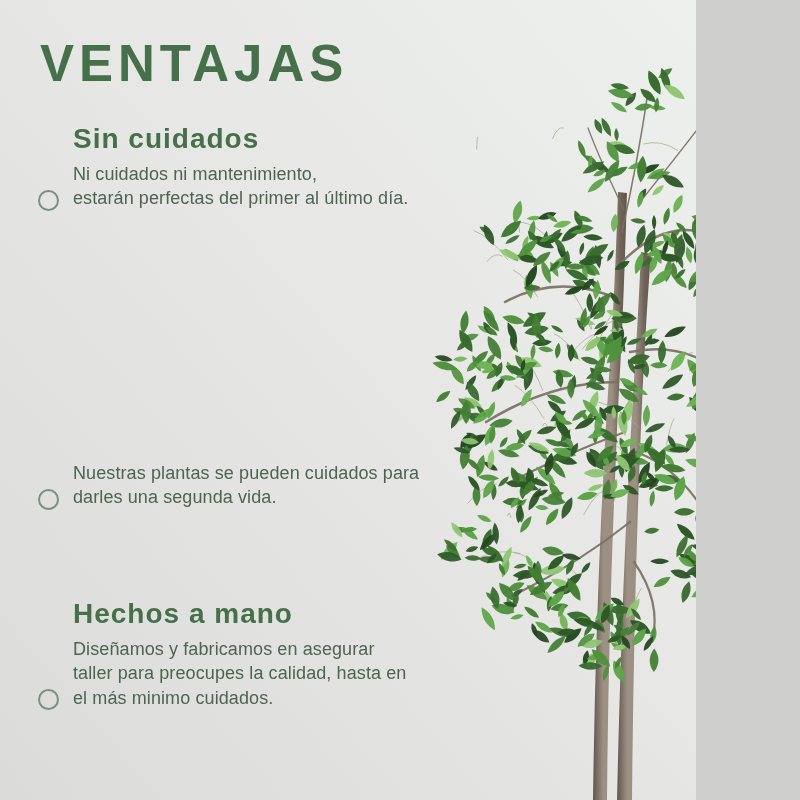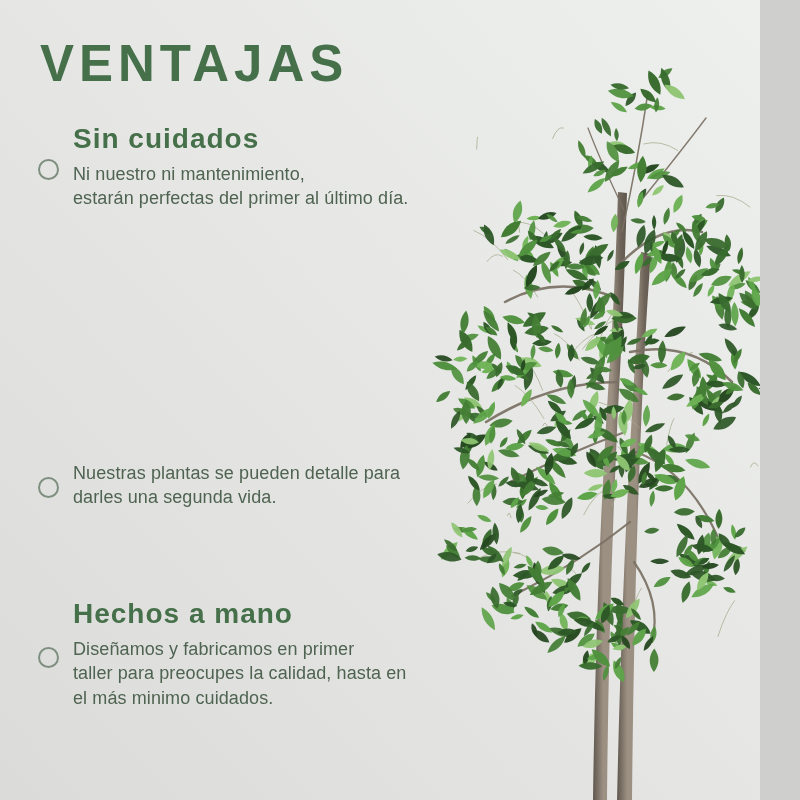--- a/index.html
+++ b/index.html
@@ -1,35 +1,35 @@
 <!DOCTYPE html>
 <html style="--accent: #46704a; --body: #4f6351; --bullet: #7f8f7f;"><head>
 <meta charset="utf-8">
 <style>
   html,body{margin:0;padding:0;background:#cfcfcd;}
   .canvas{
     position:relative;
-    width:760px;height:800px;
+    width:696px;height:800px;
     overflow:hidden;
     background:linear-gradient(to bottom left,#eef0ee 0%,#e6e7e5 48%,#dbdcda 100%);
     font-family:"Liberation Sans","DejaVu Sans",sans-serif;
   }
   #plant{
     position:absolute;top:0;left:400px;width:400px;height:800px;
     display:block;
   }
   .page-title{
     position:absolute;left:40px;top:36px;margin:0;
     font-size:51px;font-weight:900;letter-spacing:5px;
     color:var(--accent,#46704a);
     line-height:1.1;
   }
   .feature{
     position:absolute;left:38px;width:430px;
-    display:flex;align-items:center;
+    display:flex;align-items:flex-end;
   }
   .f1{top:124px}.f2{top:284px}.f3{top:461px}.f4{top:599px}
   .bullet{
     flex:0 0 auto;
     width:17px;height:17px;margin-top:5px;
     border:2px solid var(--bullet,#7f8f7f);
     border-radius:50%;
     background:transparent;
   }
   .feature .txt{margin-left:14px;}
@@ -740,42 +740,42 @@
       <path d="M0,-9.480343391187489 C3.8908301340346965,-3.318120186915621 3.8908301340346965,3.318120186915621 0,9.480343391187489 C-3.8908301340346965,3.318120186915621 -3.8908301340346965,-3.318120186915621 0,-9.480343391187489 Z" transform="translate(596.4,434.9) rotate(252)" fill="#5ea449" opacity="0.9259461817145348"></path>
     </svg>
 
   <h1 class="page-title">VENTAJAS</h1>
 
   <section class="feature f1">
     <span class="bullet"></span>
     <div class="txt">
       <h2>Sin cuidados</h2>
       <div class="fbody">
-        <div>Ni nuestro ni mantenimiento,</div>
+        <div>Ni cuidados ni mantenimiento,</div>
         <div>estarán perfectas del primer al último día.</div>
       </div>
     </div>
   </section>
 
 
   <section class="feature f3">
     <span class="bullet"></span>
     <div class="txt">
       <div class="fbody">
-        <div>Nuestras plantas se pueden detalle para</div>
+        <div>Nuestras plantas se pueden cuidados para</div>
         <div>darles una segunda vida.</div>
       </div>
     </div>
   </section>
 
   <section class="feature f4">
     <span class="bullet"></span>
     <div class="txt">
       <h2>Hechos a mano</h2>
       <div class="fbody">
-        <div>Diseñamos y fabricamos en primer</div>
+        <div>Diseñamos y fabricamos en asegurar</div>
         <div>taller para preocupes la calidad, hasta en</div>
         <div>el más minimo cuidados.</div>
       </div>
     </div>
   </section>
 
 </div>
 
 </body></html>

